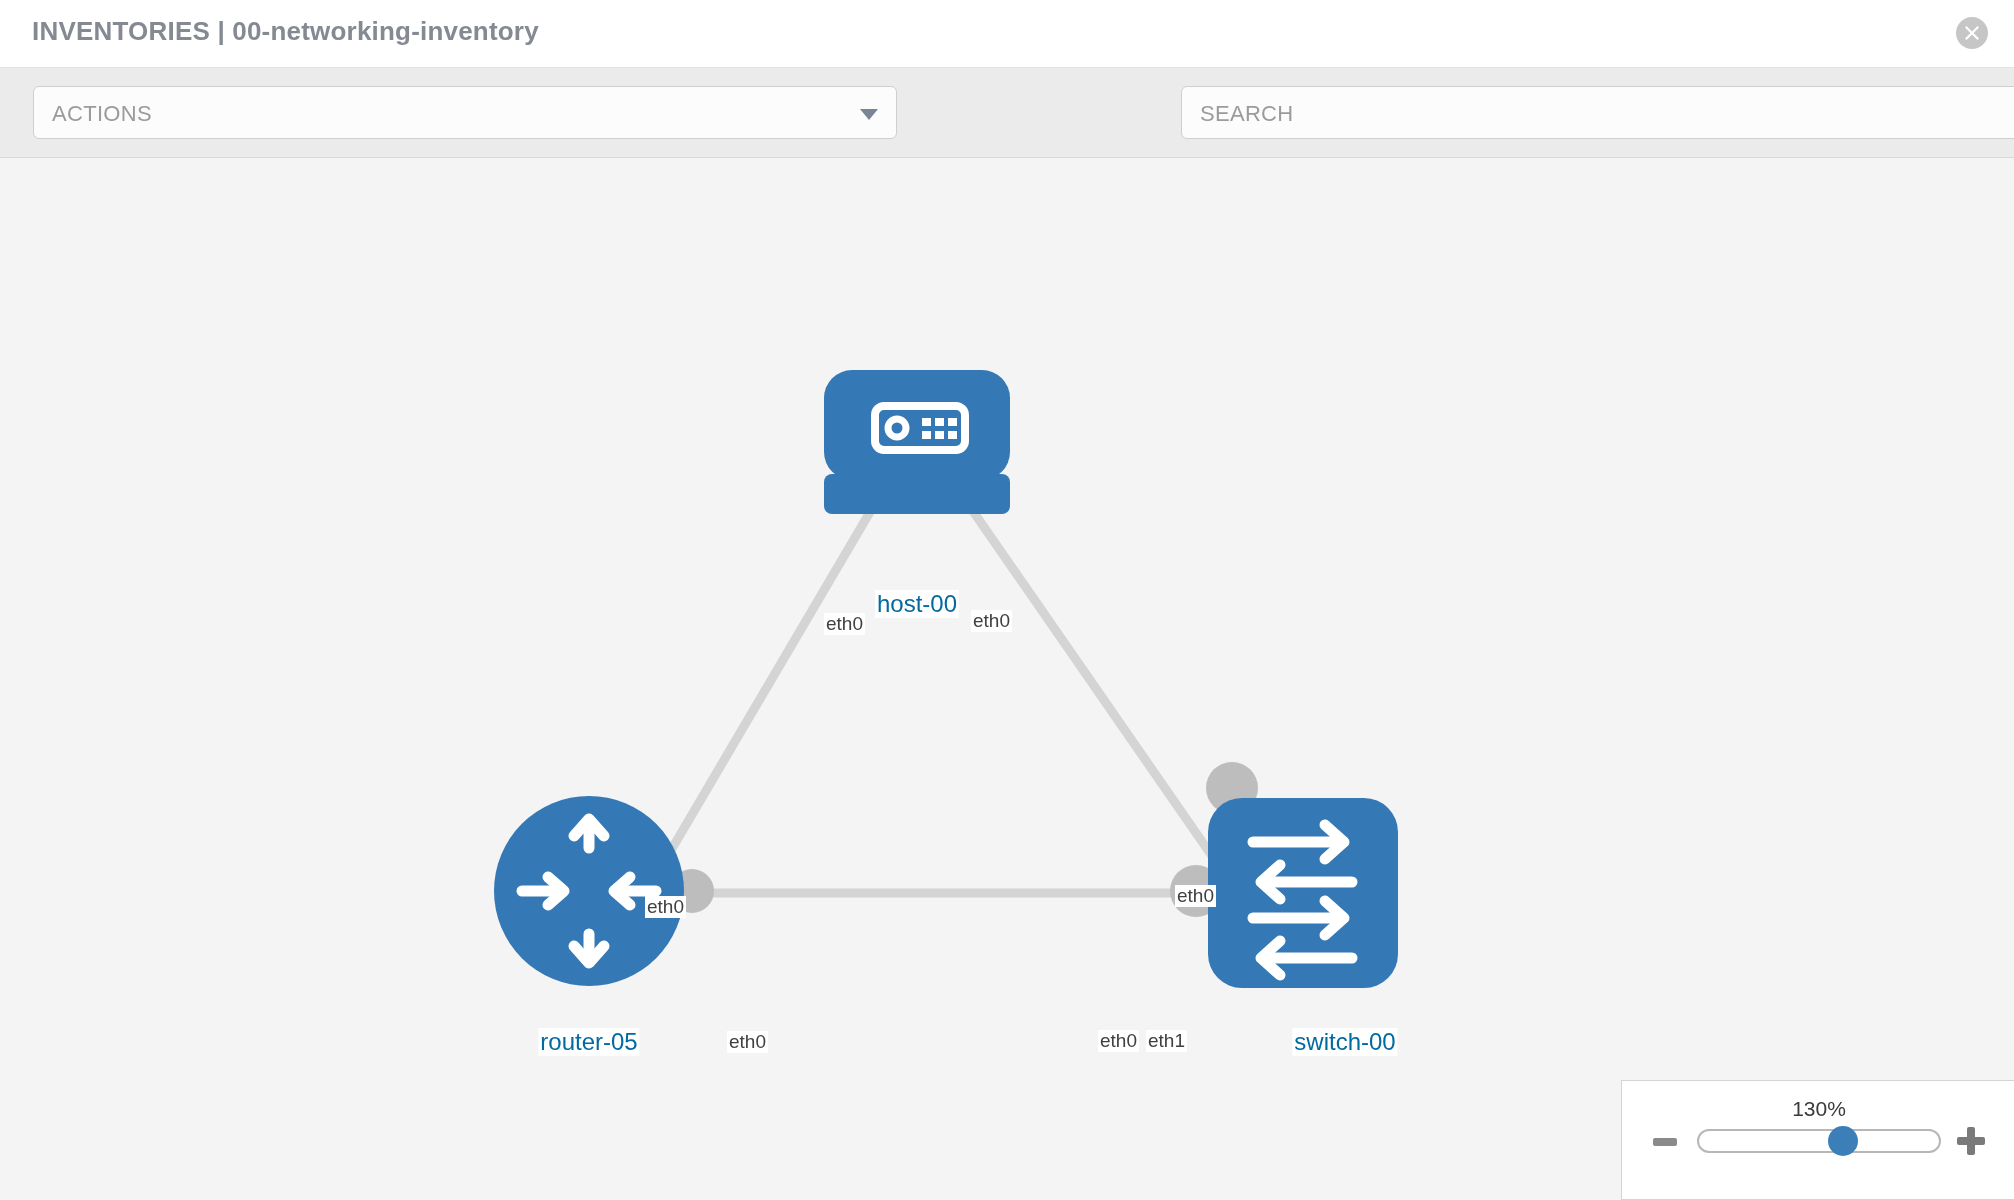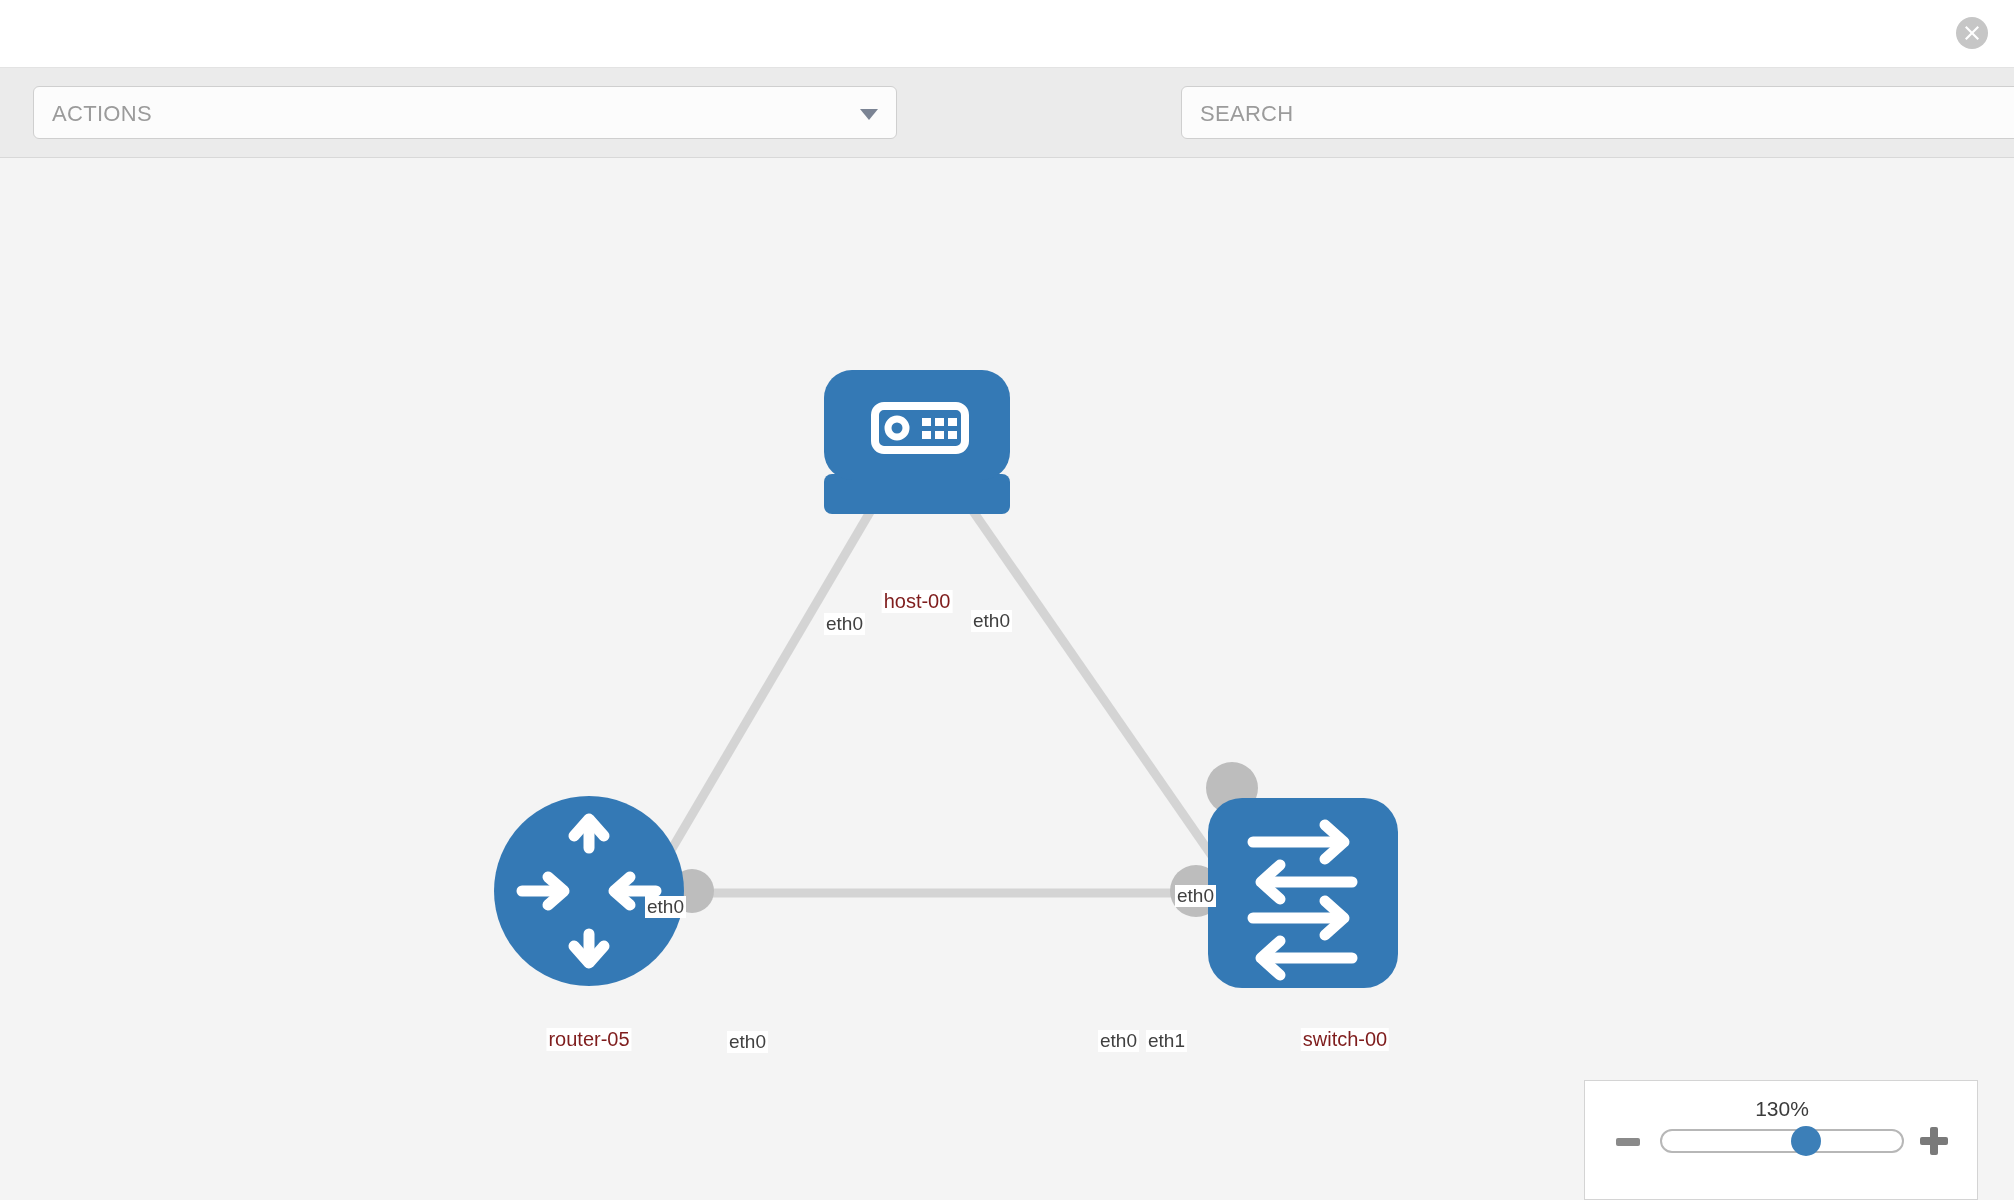--- a/index.html
+++ b/index.html
@@ -117,42 +117,42 @@
     overflow: hidden;
   }
   #topology-svg {
     position: absolute;
     left: 0; top: 0;
   }
 
   
   .node-label {
     position: absolute;
-    font-size: 20px;
-    color: #7f1d1d;
+    font-size: 24px;
+    color: #0369a1;
     background: #ffffff;
     white-space: nowrap;
     transform: translateX(-50%);
     padding: 0 2px;
     user-select: none;
   }
   .iface-label {
     position: absolute;
     font-size: 19px;
     color: #404040;
     background: #ffffff;
     white-space: nowrap;
     padding: 0 2px;
     user-select: none;
   }
 
   
   #zoom-panel {
     position: absolute;
-    left: 1584px;
+    left: 1621px;
     top: 1080px;
     width: 394px;
     height: 120px;
     background: #ffffff;
     border: 1px solid #d4d4d4;
     box-sizing: border-box;
   }
   #zoom-percent {
     position: absolute;
     top: 16px;
@@ -199,20 +199,21 @@
     height: 30px;
     border-radius: 50%;
     background: #3c7fb8;
     cursor: pointer;
   }
 </style>
 </head>
 <body>
 
 <div id="header-bar">
+  <div id="page-title">INVENTORIES | 00-networking-inventory</div>
   <div id="close-button">
     <svg width="32" height="32" viewBox="0 0 32 32">
       <path d="M10.5 9 L16 14.5 L21.5 9 L23 10.5 L17.5 16 L23 21.5 L21.5 23 L16 17.5 L10.5 23 L9 21.5 L14.5 16 L9 10.5 Z" fill="#ffffff"></path>
     </svg>
   </div>
 </div>
 
 <div id="toolbar">
 
   <div id="actions-dropdown" class="field-box">

